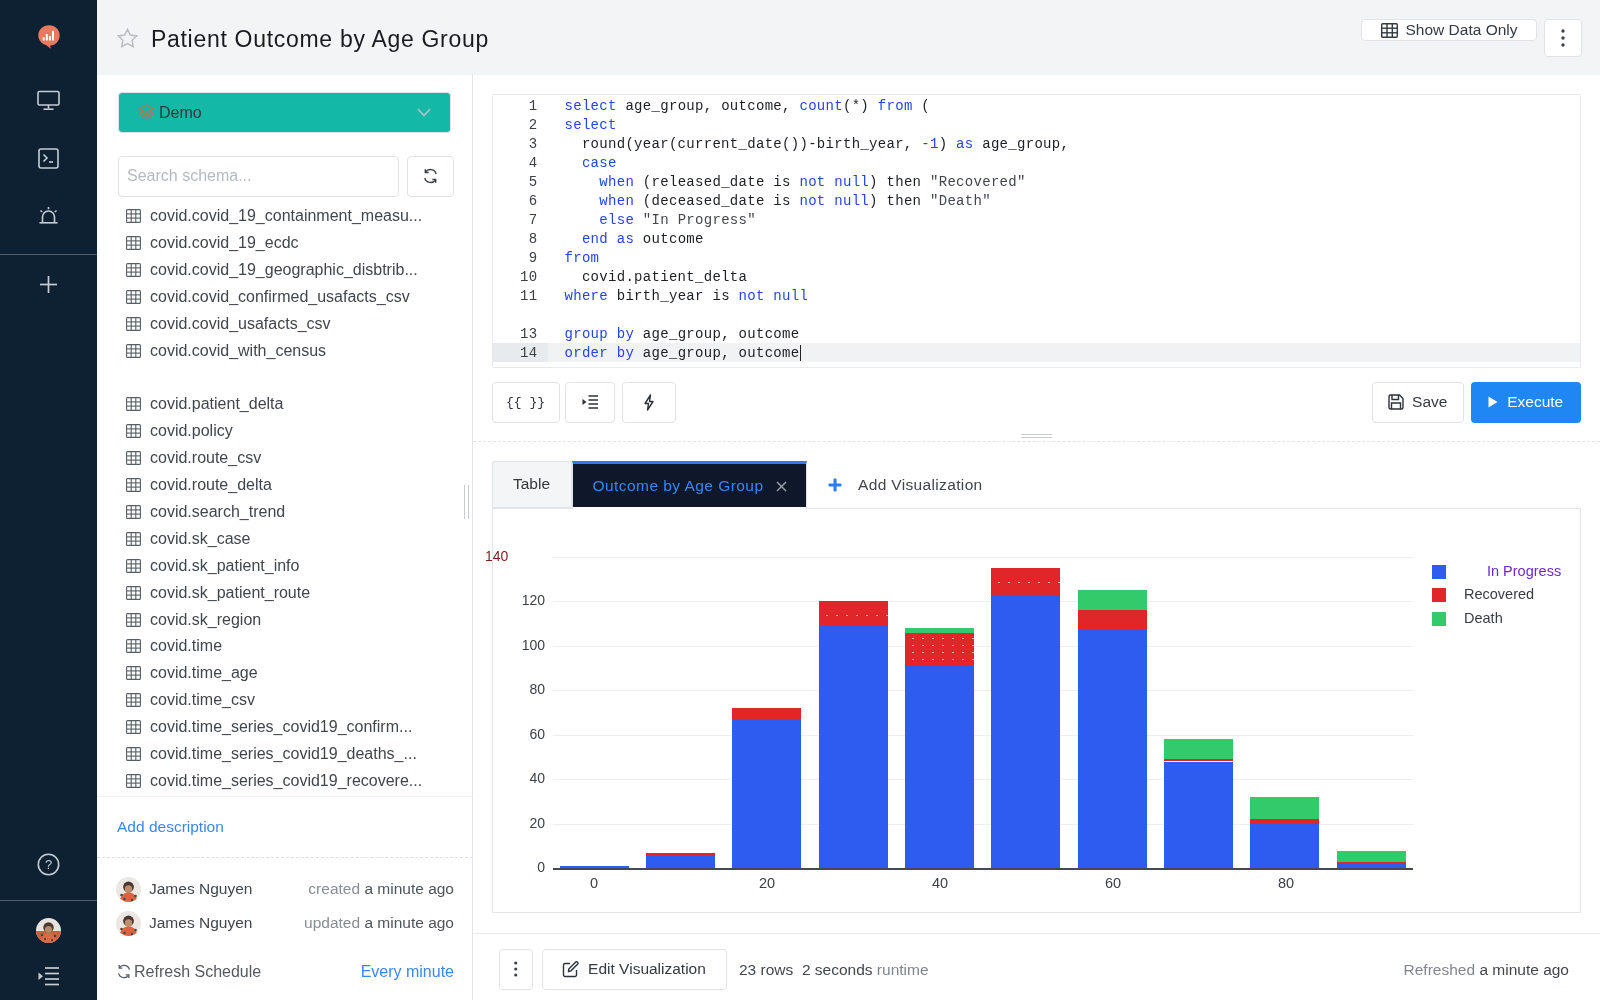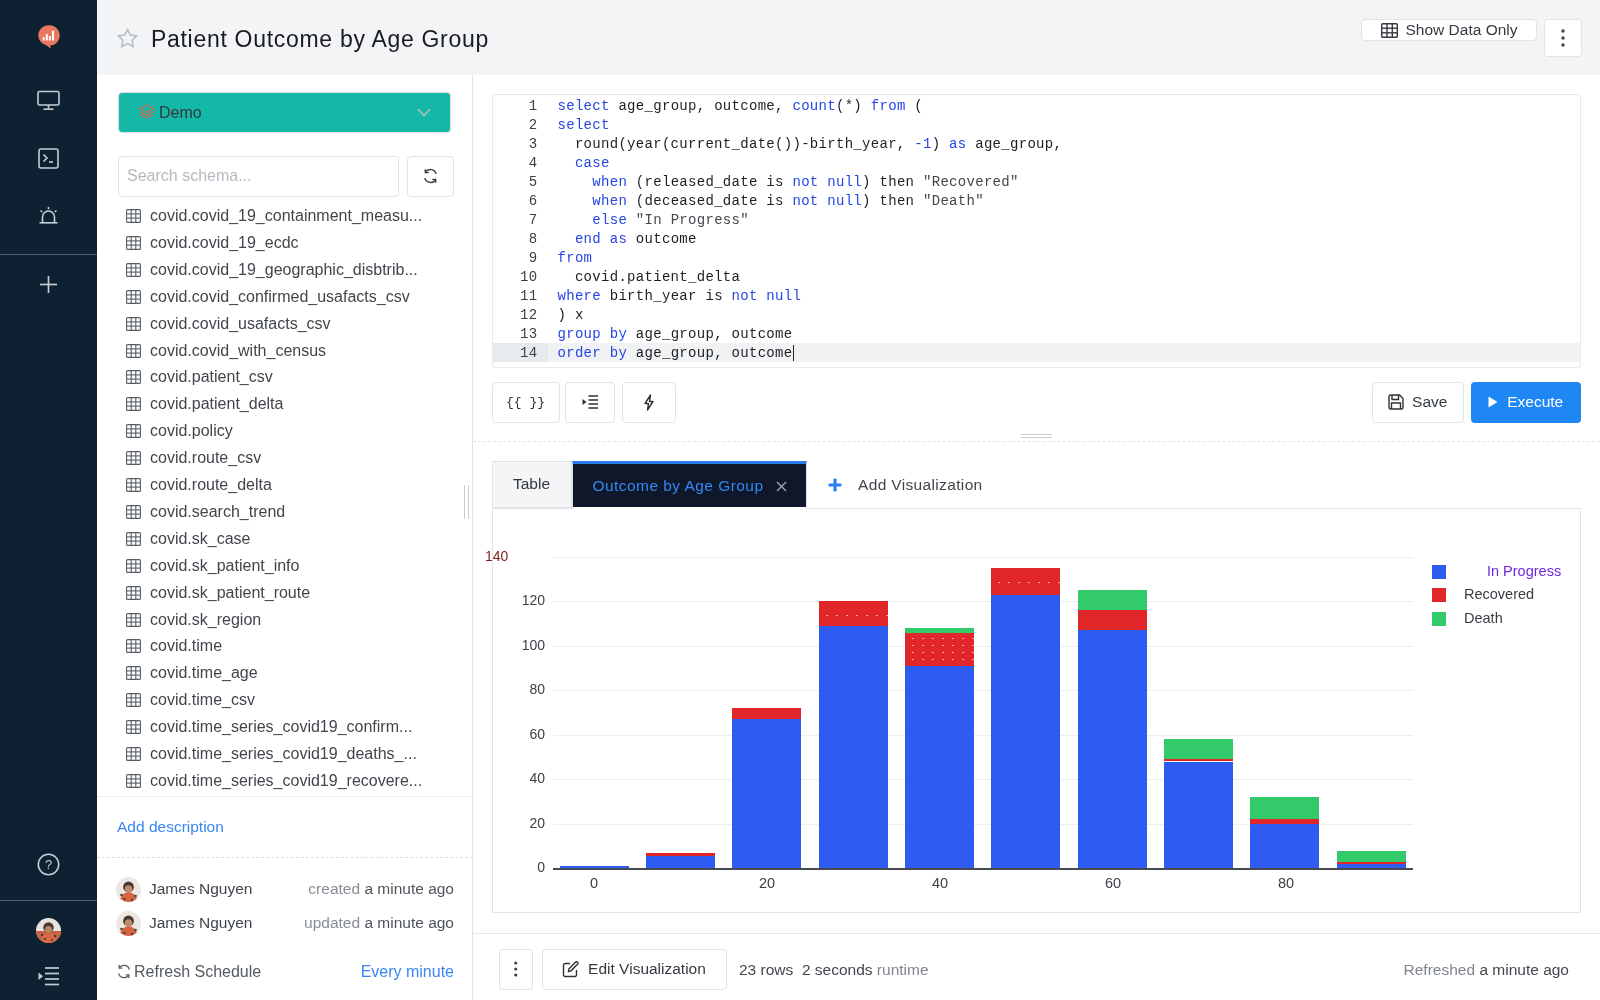--- a/index.html
+++ b/index.html
@@ -8,21 +8,21 @@
 #sidebar{position:absolute;left:0;top:0;width:97px;height:1000px;background:#0e2133}
 #header{position:absolute;left:97px;top:0;width:1503px;height:75px;background:#f3f4f6}
 #panel{position:absolute;left:97px;top:75px;width:376px;height:925px;background:#fff;border-right:1px solid #e2e5e8}
 #main{position:absolute;left:473px;top:75px;width:1127px;height:925px;background:#fff}
 .btn{position:absolute;background:#fff;border:1px solid #e1e3e6;border-radius:4px;display:flex;align-items:center;justify-content:center;color:#343a41}
 .mono{font-family:"Liberation Mono",monospace}
 .kw{color:#2545e4}
 .str{color:#43474d}
 .codeline{position:absolute;left:0;width:100%;height:19px;line-height:19px;white-space:pre;font-family:"Liberation Mono",monospace;font-size:14px;letter-spacing:0.3px;color:#1c1f23}
 .codeline .num{position:absolute;left:0;top:0;width:45px;text-align:right;color:#3c4045}
-.codeline .code{position:absolute;left:65px;top:0}
+.codeline .code{position:absolute;left:72px;top:0}
 </style></head>
 <body>
 
 <div id="sidebar">
 <svg class="abs" style="left:38px;top:25px" width="22" height="24" viewBox="0 0 22 24">
 <path d="M11 0.3 C17.2 0.3 21.7 4.9 21.7 10.4 C21.7 15.9 17.4 20.3 12.2 20.5 L12.8 23.8 L8.0 19.9 C3.8 18.6 0.3 15.2 0.3 10.4 C0.3 4.9 4.8 0.3 11 0.3 Z" fill="#e8795f"></path>
 <rect x="4.7" y="12.3" width="2" height="3.2" fill="#fff"></rect>
 <rect x="7.8" y="9.0" width="2" height="6.5" fill="#fff"></rect>
 <rect x="10.9" y="11.0" width="2" height="4.5" fill="#fff"></rect>
 <rect x="14.0" y="5.8" width="2" height="9.7" fill="#fff"></rect>
@@ -159,27 +159,20 @@
         <line x1="5.2" y1="0.6" x2="5.2" y2="13.4"></line>
         <line x1="9.8" y1="0.6" x2="9.8" y2="13.4"></line>
       </svg>covid.covid_usafacts_csv</div>
 <div class="abs" style="left:29px;top:262.1px;width:330px;height:27px;display:flex;align-items:center;font-size:16px;color:#41464c;white-space:nowrap"><svg width="15" height="14" viewBox="0 0 15 14" style="margin-right:9px;flex:none" fill="none" stroke="#565d64" stroke-width="1.1">
         <rect x="0.6" y="0.6" width="13.8" height="12.8" rx="1"></rect>
         <line x1="0.6" y1="4.9" x2="14.4" y2="4.9"></line>
         <line x1="0.6" y1="9.1" x2="14.4" y2="9.1"></line>
         <line x1="5.2" y1="0.6" x2="5.2" y2="13.4"></line>
         <line x1="9.8" y1="0.6" x2="9.8" y2="13.4"></line>
       </svg>covid.covid_with_census</div>
-<div class="abs" style="left:29px;top:288.9px;width:330px;height:27px;display:flex;align-items:center;font-size:16px;color:#41464c;white-space:nowrap"><svg width="15" height="14" viewBox="0 0 15 14" style="margin-right:9px;flex:none" fill="none" stroke="#565d64" stroke-width="1.1">
-        <rect x="0.6" y="0.6" width="13.8" height="12.8" rx="1"></rect>
-        <line x1="0.6" y1="4.9" x2="14.4" y2="4.9"></line>
-        <line x1="0.6" y1="9.1" x2="14.4" y2="9.1"></line>
-        <line x1="5.2" y1="0.6" x2="5.2" y2="13.4"></line>
-        <line x1="9.8" y1="0.6" x2="9.8" y2="13.4"></line>
-      </svg>covid.patient_csv</div>
 <div class="abs" style="left:29px;top:315.8px;width:330px;height:27px;display:flex;align-items:center;font-size:16px;color:#41464c;white-space:nowrap"><svg width="15" height="14" viewBox="0 0 15 14" style="margin-right:9px;flex:none" fill="none" stroke="#565d64" stroke-width="1.1">
         <rect x="0.6" y="0.6" width="13.8" height="12.8" rx="1"></rect>
         <line x1="0.6" y1="4.9" x2="14.4" y2="4.9"></line>
         <line x1="0.6" y1="9.1" x2="14.4" y2="9.1"></line>
         <line x1="5.2" y1="0.6" x2="5.2" y2="13.4"></line>
         <line x1="9.8" y1="0.6" x2="9.8" y2="13.4"></line>
       </svg>covid.patient_delta</div>
 <div class="abs" style="left:29px;top:342.8px;width:330px;height:27px;display:flex;align-items:center;font-size:16px;color:#41464c;white-space:nowrap"><svg width="15" height="14" viewBox="0 0 15 14" style="margin-right:9px;flex:none" fill="none" stroke="#565d64" stroke-width="1.1">
         <rect x="0.6" y="0.6" width="13.8" height="12.8" rx="1"></rect>
         <line x1="0.6" y1="4.9" x2="14.4" y2="4.9"></line>
@@ -344,21 +337,20 @@
 <div class="codeline" style="top:20.5px"><span class="num">2</span><span class="code"><span class="kw">select</span></span></div>
 <div class="codeline" style="top:39.5px"><span class="num">3</span><span class="code">  round(year(current_date())-birth_year, <span class="kw">-1</span>) <span class="kw">as</span> age_group,</span></div>
 <div class="codeline" style="top:58.5px"><span class="num">4</span><span class="code">  <span class="kw">case</span></span></div>
 <div class="codeline" style="top:77.5px"><span class="num">5</span><span class="code">    <span class="kw">when</span> (released_date is <span class="kw">not null</span>) then <span class="str">"Recovered"</span></span></div>
 <div class="codeline" style="top:96.5px"><span class="num">6</span><span class="code">    <span class="kw">when</span> (deceased_date is <span class="kw">not null</span>) then <span class="str">"Death"</span></span></div>
 <div class="codeline" style="top:115.5px"><span class="num">7</span><span class="code">    <span class="kw">else</span> <span class="str">"In Progress"</span></span></div>
 <div class="codeline" style="top:134.5px"><span class="num">8</span><span class="code">  <span class="kw">end</span> <span class="kw">as</span> outcome</span></div>
 <div class="codeline" style="top:153.5px"><span class="num">9</span><span class="code"><span class="kw">from</span></span></div>
 <div class="codeline" style="top:172.5px"><span class="num">10</span><span class="code">  covid.patient_delta</span></div>
 <div class="codeline" style="top:191.5px"><span class="num">11</span><span class="code"><span class="kw">where</span> birth_year is <span class="kw">not null</span></span></div>
-<div class="codeline" style="top:210.5px"><span class="num">12</span><span class="code">) x</span></div>
 <div class="codeline" style="top:229.5px"><span class="num">13</span><span class="code"><span class="kw">group</span> <span class="kw">by</span> age_group, outcome</span></div>
 <div class="codeline" style="top:248.5px"><span class="num">14</span><span class="code"><span class="kw">order</span> <span class="kw">by</span> age_group, outcome<span style="border-left:1.5px solid #222;margin-left:1px"></span></span></div>
 </div>
 <div class="btn mono" style="left:18.5px;top:306.5px;width:68px;height:41.5px;font-size:13px;color:#2c3238">{{ }}</div>
 <div class="btn" style="left:92px;top:306.5px;width:50px;height:41.5px">
 <svg width="17" height="14" viewBox="0 0 17 14" stroke="#2c3238" stroke-width="1.5" fill="#2c3238">
 <line x1="6.5" y1="1" x2="16" y2="1"></line>
         <line x1="6.5" y1="5" x2="16" y2="5"></line>
 <line x1="6.5" y1="9" x2="16" y2="9"></line>
         <line x1="6.5" y1="13" x2="16" y2="13"></line>

